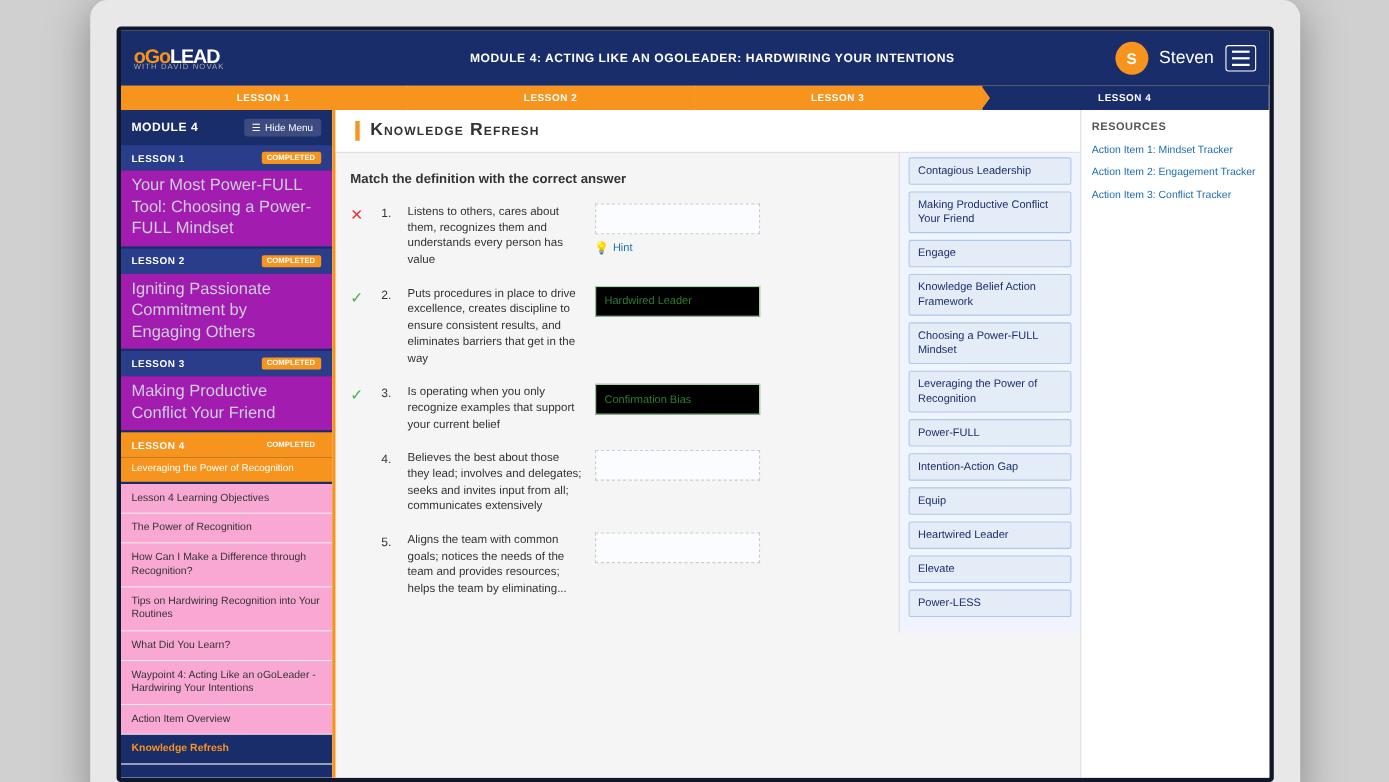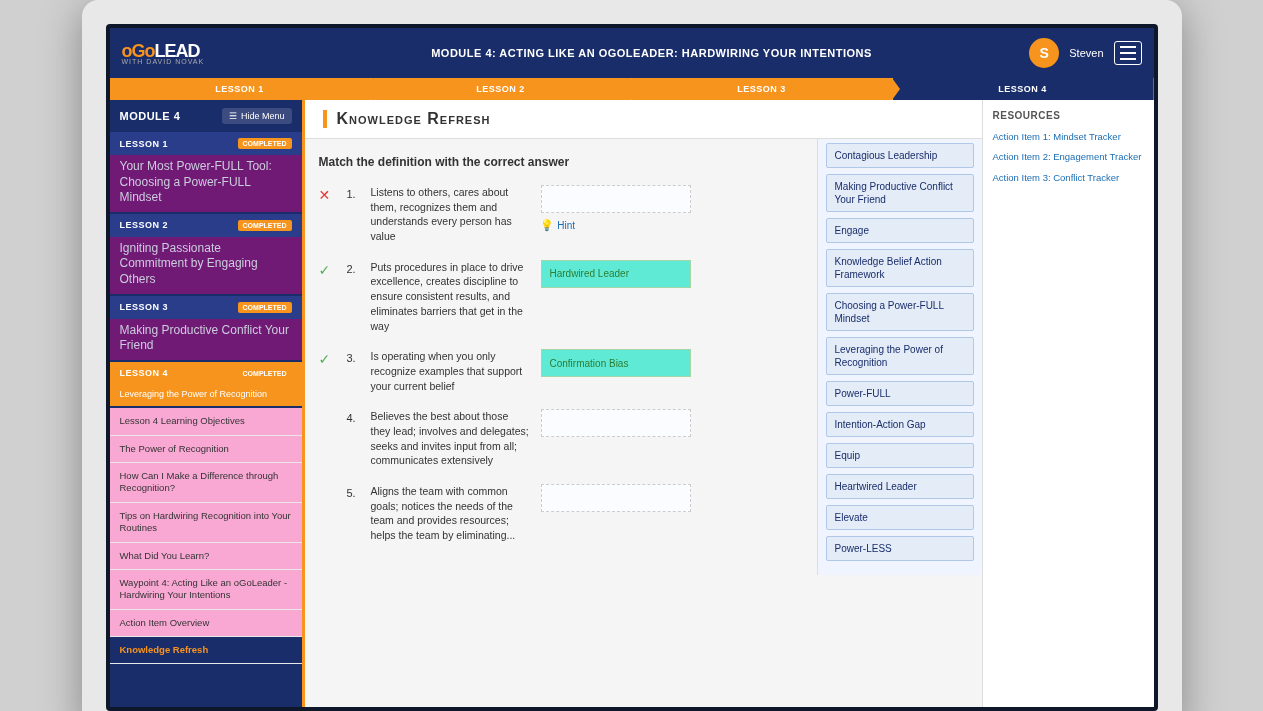--- a/index.html
+++ b/index.html
@@ -72,21 +72,21 @@
       min-width: 120px;
       justify-content: flex-end;
     }
     .avatar-circle {
       width: 30px; height: 30px;
       background: #f7941d;
       border-radius: 50%;
       display: flex; align-items: center; justify-content: center;
       color: #fff; font-size: 14px; font-weight: bold;
     }
-    .user-name { color: #fff; font-size: 11px; }
+    .user-name { color: #fff; font-size: 16px; }
     .hamburger-btn {
       background: #1a2d6b;
       border: 1.5px solid #fff;
       border-radius: 3px;
       width: 28px; height: 24px;
       display: flex; flex-direction: column;
       align-items: center; justify-content: center;
       gap: 4px; cursor: pointer;
     }
     .hamburger-line { width: 16px; height: 2px; background: #fff; }
@@ -180,23 +180,23 @@
       background: #f7941d;
       color: #fff;
       font-size: 7px;
       padding: 2px 5px;
       border-radius: 2px;
       text-transform: uppercase;
       font-weight: bold;
     }
     .sidebar-lesson-subtitle {
       color: #ccd;
-      font-size: 12px;
+      font-size: 15px;
       padding: 4px 10px 6px 10px;
-      background: #701a75;
+      background: #a21caf;
       line-height: 1.3;
     }
     .sidebar-lesson-4-header {
       background: #f7941d;
       padding: 6px 10px;
       display: flex;
       align-items: center;
       justify-content: space-between;
       cursor: pointer;
     }
@@ -293,21 +293,21 @@
       border: 1.5px dashed #ccc;
       background: #fafcff;
       height: 28px;
       font-size: 10px;
       padding: 4px 8px;
       color: #333;
       display: flex;
       align-items: center;
     }
     .match-answer-box.filled-green {
-      background: #5eead4;
+      background: #000000;
       border: 1.5px solid #a5d6a7;
       color: #2e7d32;
       font-size: 10px;
     }
     .hint-link {
       color: #1a6db5;
       font-size: 10px;
       text-decoration: none;
       display: flex;
       align-items: center;

